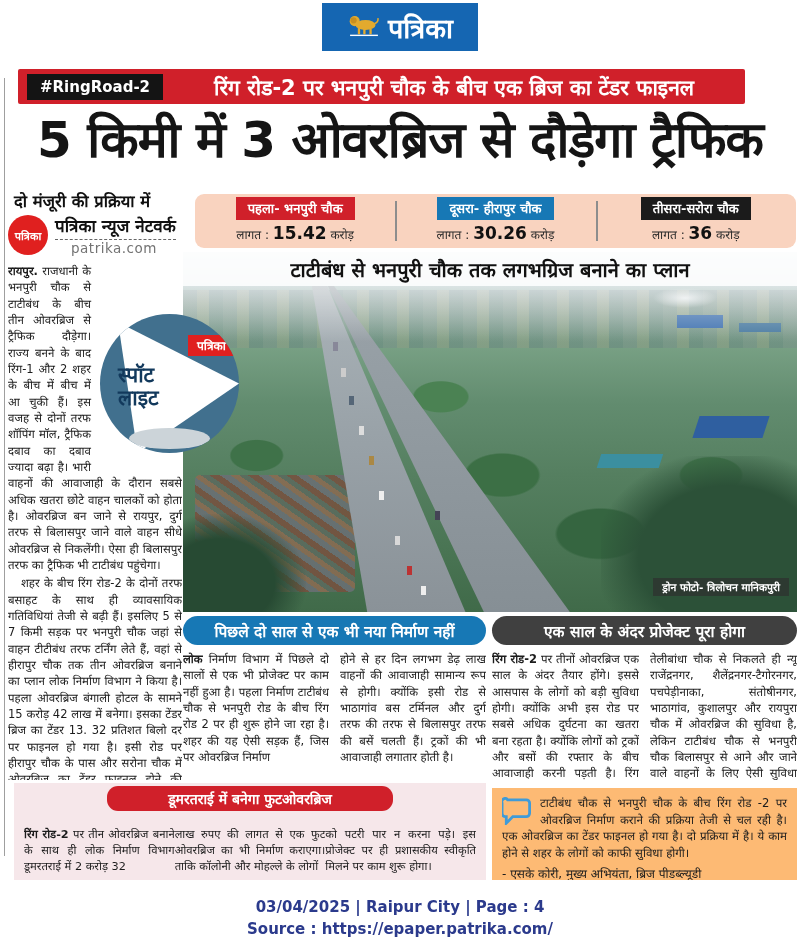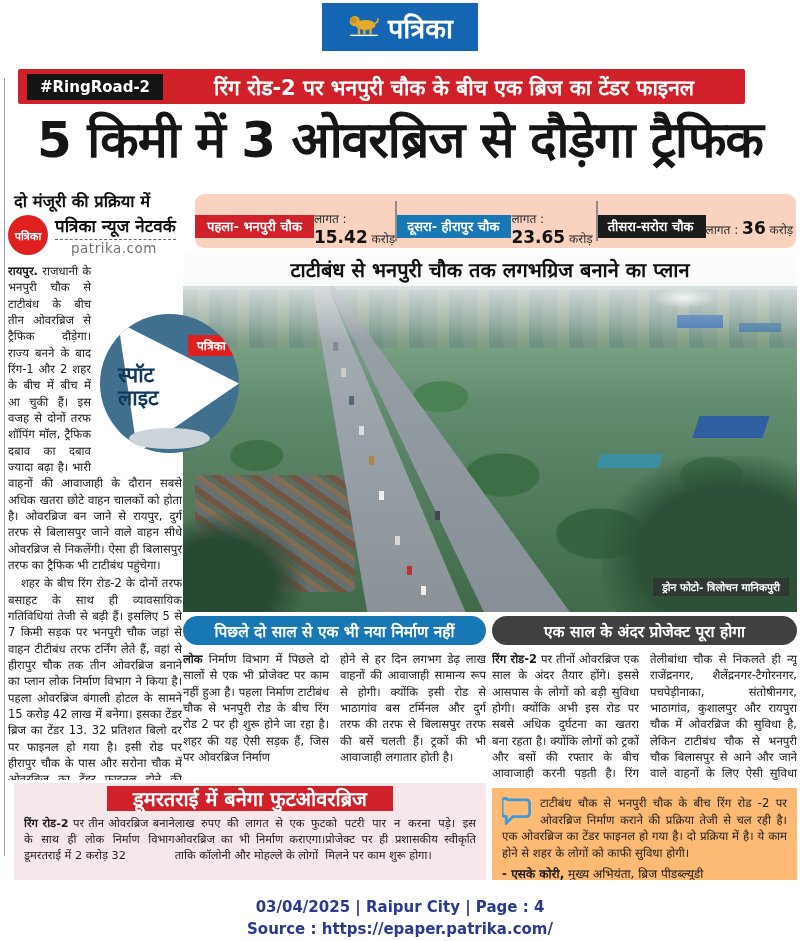--- a/index.html
+++ b/index.html
@@ -17,21 +17,21 @@
   .banner-tag { background:#141414; color:#fff; font-weight:bold; font-size:15px; padding:4px 13px; margin-left:9px; }
   .banner-text { flex:1; text-align:center; color:#fff; font-weight:bold; font-size:21px; white-space:nowrap; overflow:hidden; }
 
   
   .headline { position:absolute; left:8px; top:104px; width:784px; text-align:center; font-size:50px; font-weight:bold; color:#151515; white-space:nowrap; letter-spacing:-1px; }
 
   .kicker { position:absolute; left:14px; top:189px; font-size:16.5px; font-weight:bold; color:#101010; }
 
   
   .cost-strip { position:absolute; left:195px; top:194px; width:601px; height:54px; background:#f9d3bf; border-radius:9px; display:flex; }
-  .cost-cell { flex:1; display:flex; flex-direction:row; align-items:center; padding-top:11px; position:relative; }
+  .cost-cell { flex:1; display:flex; flex-direction:column; align-items:center; padding-top:3px; position:relative; }
   .cost-cell + .cost-cell::before { content:""; position:absolute; left:0; top:7px; bottom:7px; width:2px; background:#8d8d8d; }
   .cost-label { color:#fff; font-weight:bold; font-size:13px; padding:2px 12px 3px; white-space:nowrap; }
   .c0 { background:#d0202a; } .c1 { background:#1778b5; } .c2 { background:#1b1b1b; }
   .cost-value { margin-top:3px; font-size:12px; color:#2a2a2a; }
   .cost-value .amount { font-size:17px; font-weight:bold; color:#111; }
 
   
   .lead-col { position:absolute; left:8px; top:214px; width:174px; height:566px; overflow:hidden; }
   .byline { display:flex; align-items:center; gap:7px; margin-bottom:7px; }
   .byline-logo { width:40px; height:40px; min-width:40px; border-radius:50%; background:#e0201f; color:#fff; font-size:11px; font-weight:bold; display:flex; align-items:center; justify-content:center; }
@@ -81,30 +81,30 @@
   .sub-panel { position:absolute; top:616px; height:168px; }
   .sub-left { left:183px; width:303px; }
   .sub-right { left:492px; width:305px; }
   .sub-header { height:29px; border-radius:15px; display:flex; align-items:center; justify-content:center; color:#fff; font-weight:bold; font-size:15.5px; margin-bottom:6px; white-space:nowrap; }
   .hdr-blue { background:#1778b5; } .hdr-red { background:#404040; }
   .sub-body { display:flex; gap:11px; }
   .sub-col { flex:1; font-size:11.5px; line-height:1.42; text-align:justify; color:#1c1c1c; height:130px; overflow:hidden; }
 
   
   .footbridge { position:absolute; left:14px; top:783px; width:472px; height:97px; background:#f6e7ea; }
-  .fb-header { margin:3px auto 0; width:286px; height:25px; background:#d0202a; color:#fff; font-weight:bold; font-size:20px; display:flex; align-items:center; justify-content:center; white-space:nowrap; }
+  .fb-header { margin:3px auto 11px; width:286px; height:25px; background:#d0202a; color:#fff; font-weight:bold; font-size:14px; display:flex; align-items:center; justify-content:center; white-space:nowrap;border-radius:11px; }
   .fb-body { display:flex; padding:5px 10px 0; }
   .fb-col { flex:1; font-size:11.3px; line-height:1.4; text-align:justify; color:#1c1c1c; height:62px; overflow:hidden; }
 
   
   .quote-box { position:absolute; left:492px; top:788px; width:305px; height:92px; background:#fdba74; padding:7px 10px 0; overflow:hidden; }
   .q-icon { float:left; width:30px; height:28px; margin:2px 8px 2px 0; }
   .q-text { font-size:11.6px; line-height:1.44; text-align:justify; color:#1c1c1c; }
   .q-attr { margin-top:3px; font-size:12px; color:#1c1c1c; }
-  .q-name { font-weight:bold; }
+  .q-name { font-weight:normal; }
 
   
   .footer { position:absolute; left:0; right:0; top:897px; text-align:center; color:#2b3a8c; font-weight:bold; font-size:15px; line-height:1.45; }
 </style>
 </head>
 <body>
 
 <div class="masthead">
   <span>
     <svg viewBox="0 0 44 32" width="34" height="26" aria-hidden="true">
@@ -132,21 +132,21 @@
 
 <div class="kicker">दो मंजूरी की प्रक्रिया में</div>
 
 <div class="cost-strip">
   <div class="cost-cell">
     <span class="cost-label c0">पहला- भनपुरी चौक</span>
     <span class="cost-value"><span>लागत : </span><span class="amount">15.42</span><span> करोड़</span></span>
   </div>
   <div class="cost-cell">
     <span class="cost-label c1">दूसरा- हीरापुर चौक</span>
-    <span class="cost-value"><span>लागत : </span><span class="amount">23.65</span><span> करोड़</span></span>
+    <span class="cost-value"><span>लागत : </span><span class="amount">30.26</span><span> करोड़</span></span>
   </div>
   <div class="cost-cell">
     <span class="cost-label c2">तीसरा-सरोरा चौक</span>
     <span class="cost-value"><span>लागत : </span><span class="amount">36</span><span> करोड़</span></span>
   </div>
 </div>
 
 <div class="lead-col">
   <div class="byline">
     <div class="byline-logo">पत्रिका</div>

